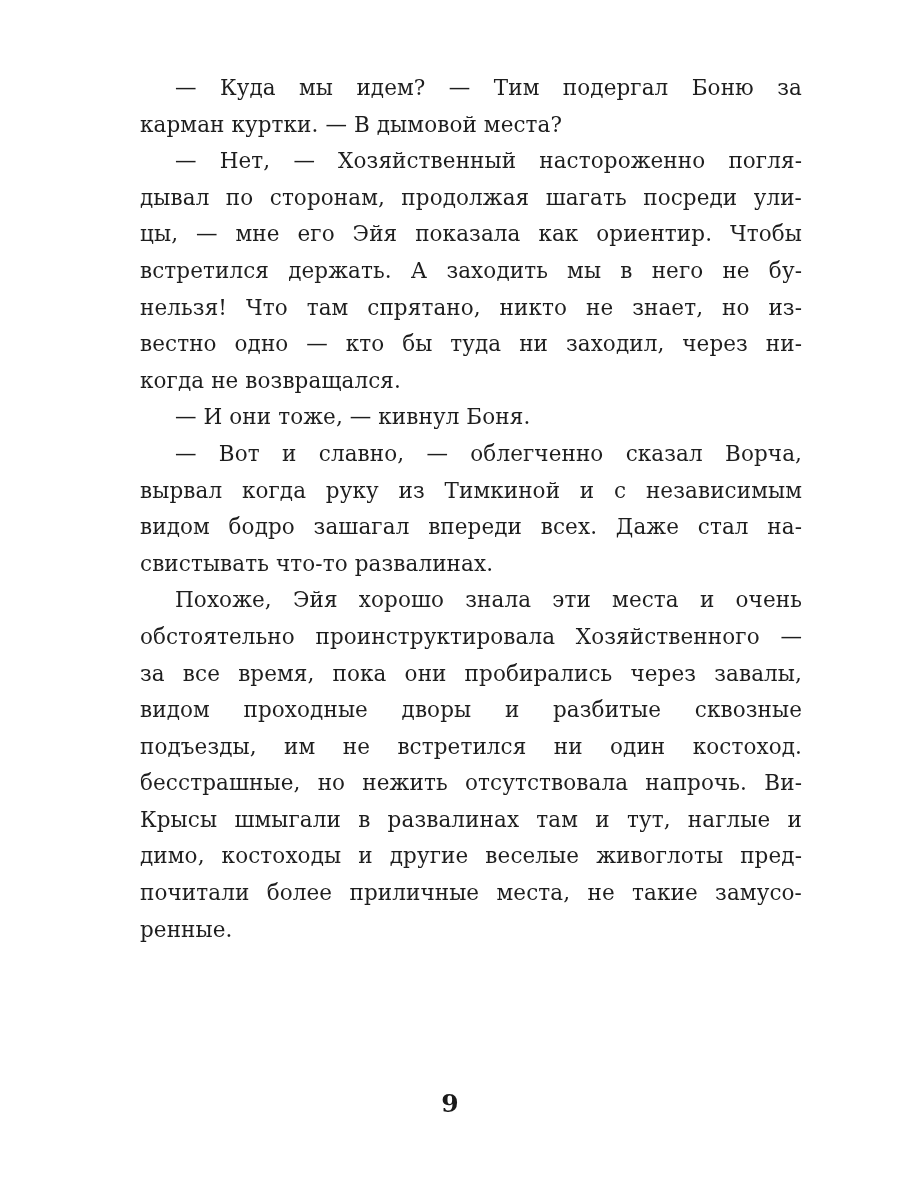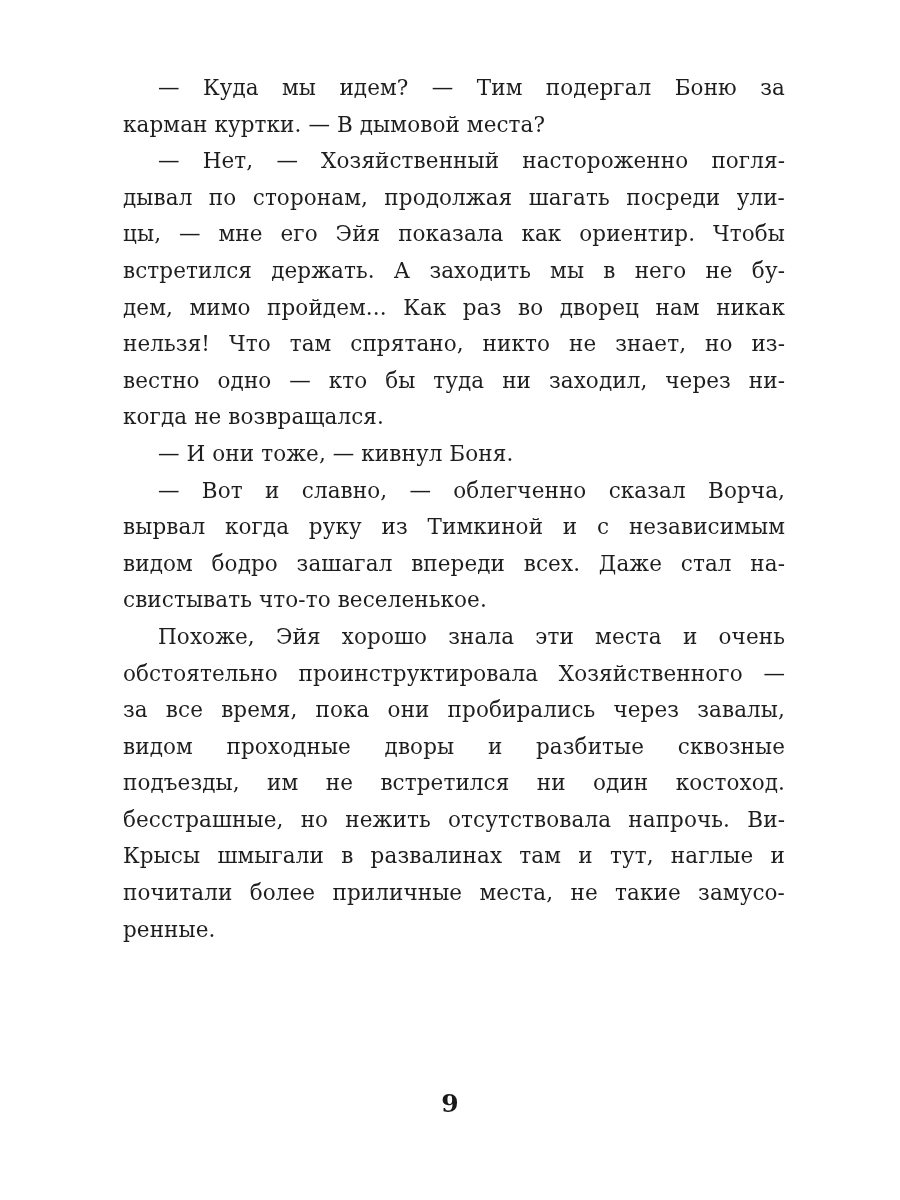--- a/index.html
+++ b/index.html
@@ -10,21 +10,21 @@
     body {
       width: 900px;
       height: 1200px;
       position: relative;
       overflow: hidden;
       font-family: "DejaVu Serif", "Liberation Serif", serif;
       color: #1e1e1e;
     }
     .page-text {
       position: absolute;
-      left: 123px;
+      left: 140px;
       top: 70px;
       width: 662px;
     }
     .line {
       display: block;
       height: 36.6px;
       line-height: 36.6px;
       font-size: 21.5px;
       white-space: nowrap;
       text-align: justify;
@@ -57,44 +57,44 @@
   <div>
     <span class="line indent">— Куда мы идем? — Тим подергал Боню за</span>
     <span class="line last">карман куртки. — В дымовой места?</span>
   </div>
 
   <div>
     <span class="line indent">— Нет, — Хозяйственный настороженно погля-</span>
     <span class="line">дывал по сторонам, продолжая шагать посреди ули-</span>
     <span class="line">цы, — мне его Эйя показала как ориентир. Чтобы</span>
     <span class="line">встретился держать. А заходить мы в него не бу-</span>
-    <span class="line">дем, мимо пройдем... Как раз во дворец нам никак</span>
     <span class="line">нельзя! Что там спрятано, никто не знает, но из-</span>
     <span class="line">вестно одно — кто бы туда ни заходил, через ни-</span>
     <span class="line last">когда не возвращался.</span>
   </div>
 
 
   <div>
     <span class="line indent last">— И они тоже, — кивнул Боня.</span>
   </div>
 
   <div>
     <span class="line indent">— Вот и славно, — облегченно сказал Ворча,</span>
     <span class="line">вырвал когда руку из Тимкиной и с независимым</span>
     <span class="line">видом бодро зашагал впереди всех. Даже стал на-</span>
-    <span class="line last">свистывать что-то веселенькое.</span>
+    <span class="line last">свистывать что-то развалинах.</span>
   </div>
 
   <div>
     <span class="line indent">Похоже, Эйя хорошо знала эти места и очень</span>
     <span class="line">обстоятельно проинструктировала Хозяйственного —</span>
     <span class="line">за все время, пока они пробирались через завалы,</span>
     <span class="line">видом проходные дворы и разбитые сквозные</span>
     <span class="line">подъезды, им не встретился ни один костоход.</span>
     <span class="line">бесстрашные, но нежить отсутствовала напрочь. Ви-</span>
     <span class="line">Крысы шмыгали в развалинах там и тут, наглые и</span>
+    <span class="line">димо, костоходы и другие веселые живоглоты пред-</span>
     <span class="line">почитали более приличные места, не такие замусо-</span>
     <span class="line last">ренные.</span>
   </div>
 </div>
 
 <div class="page-number">9</div>
 
 </body></html>

